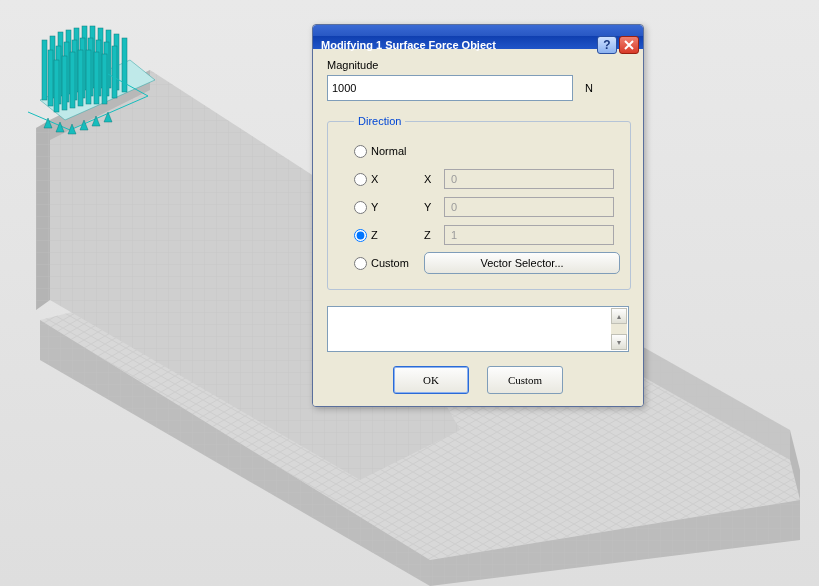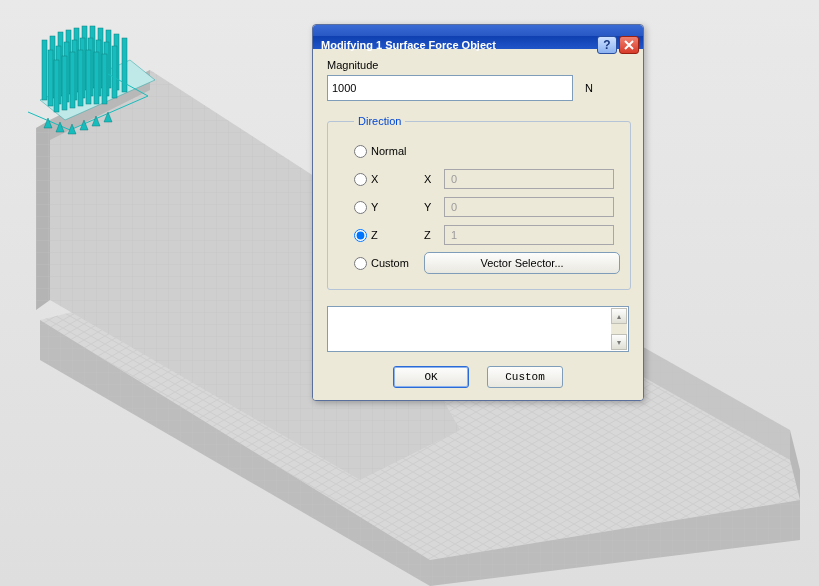--- a/index.html
+++ b/index.html
@@ -125,25 +125,25 @@
     border: 1px solid #c0c0b6;
     color: #7a7a7a;
     font-size: 8px;
     display: flex; align-items: center; justify-content: center;
   }
   .button-row {
     display: flex; justify-content: center; gap: 18px;
     margin-top: 14px;
   }
   .dlg-btn {
-    width: 76px; height: 22px;
+    width: 76px; height: 28px;
     background: linear-gradient(#fdfdfd,#e9e8e0);
     border: 1px solid #7f9db9;
     border-radius: 3px;
-    font-family: Liberation Mono, monospace;
+    font-family: Liberation Serif, serif;
     font-size: 11px;
   }
   .dlg-btn.default { border: 1px solid #2a6ad6; box-shadow: 0 0 0 1px #8ab0f0 inset; }
 </style>
 </head>
 <body>
 
 <div class="viewport">
   <svg class="scene" viewBox="0 0 819 586" preserveAspectRatio="none">
     <defs>

